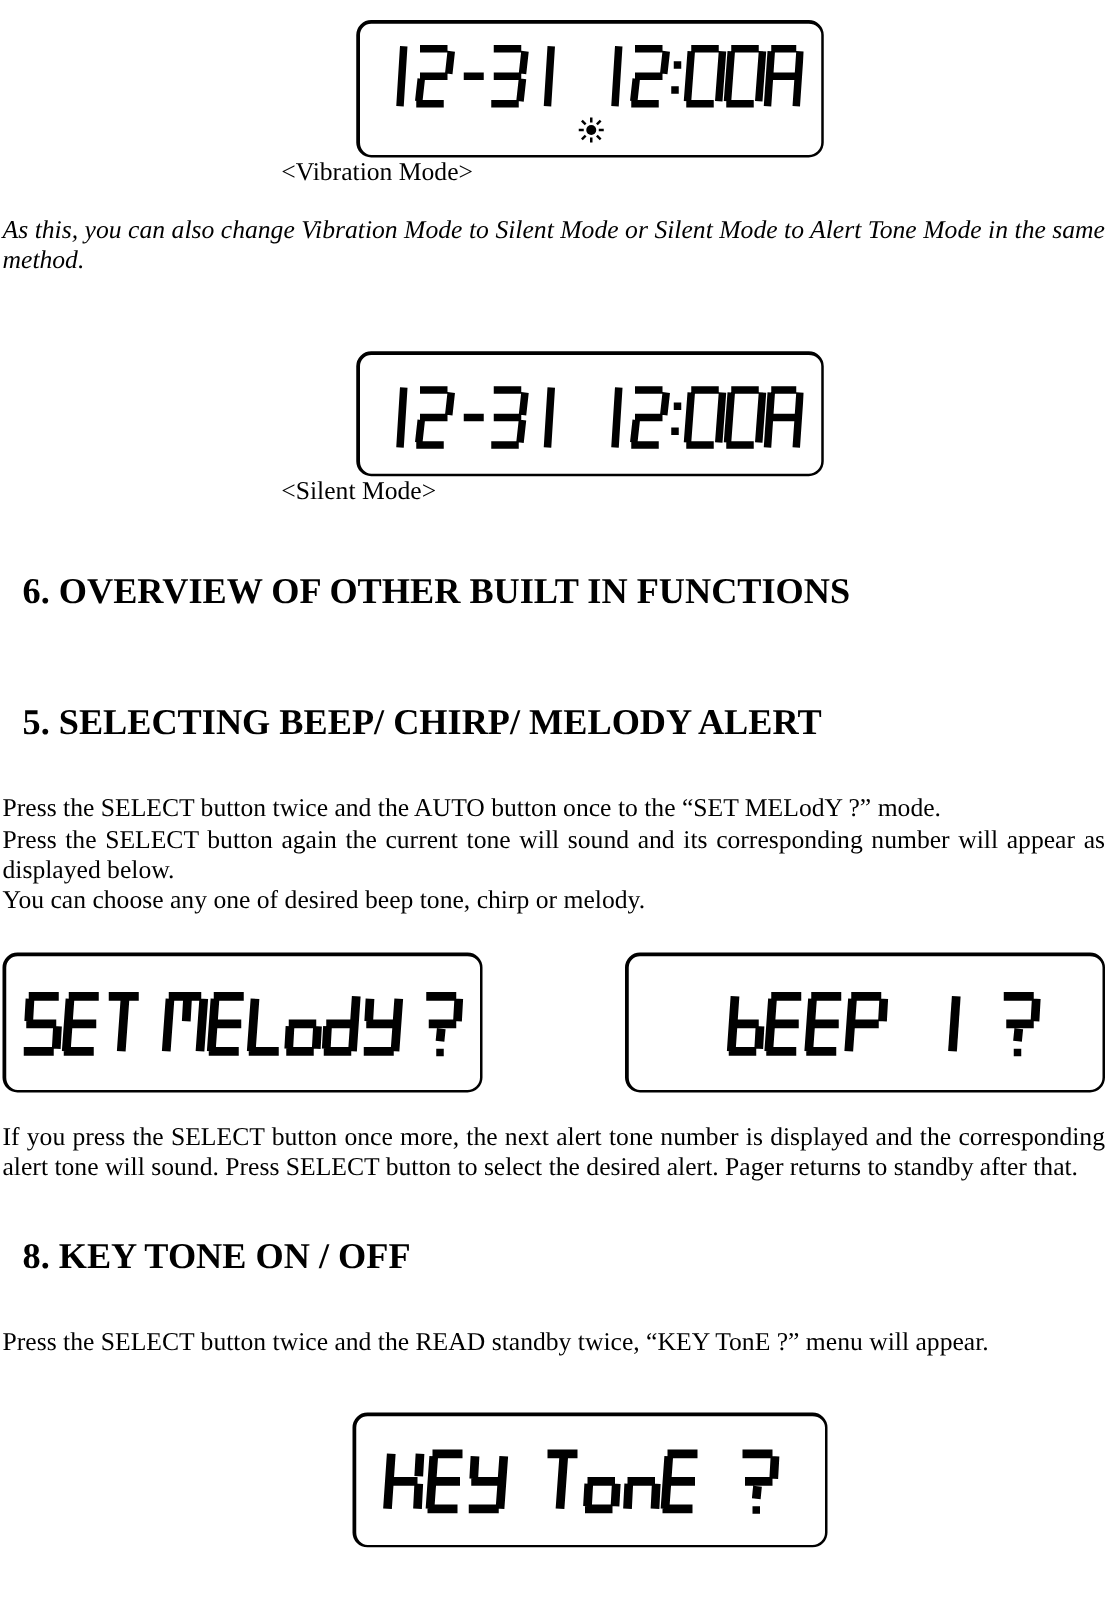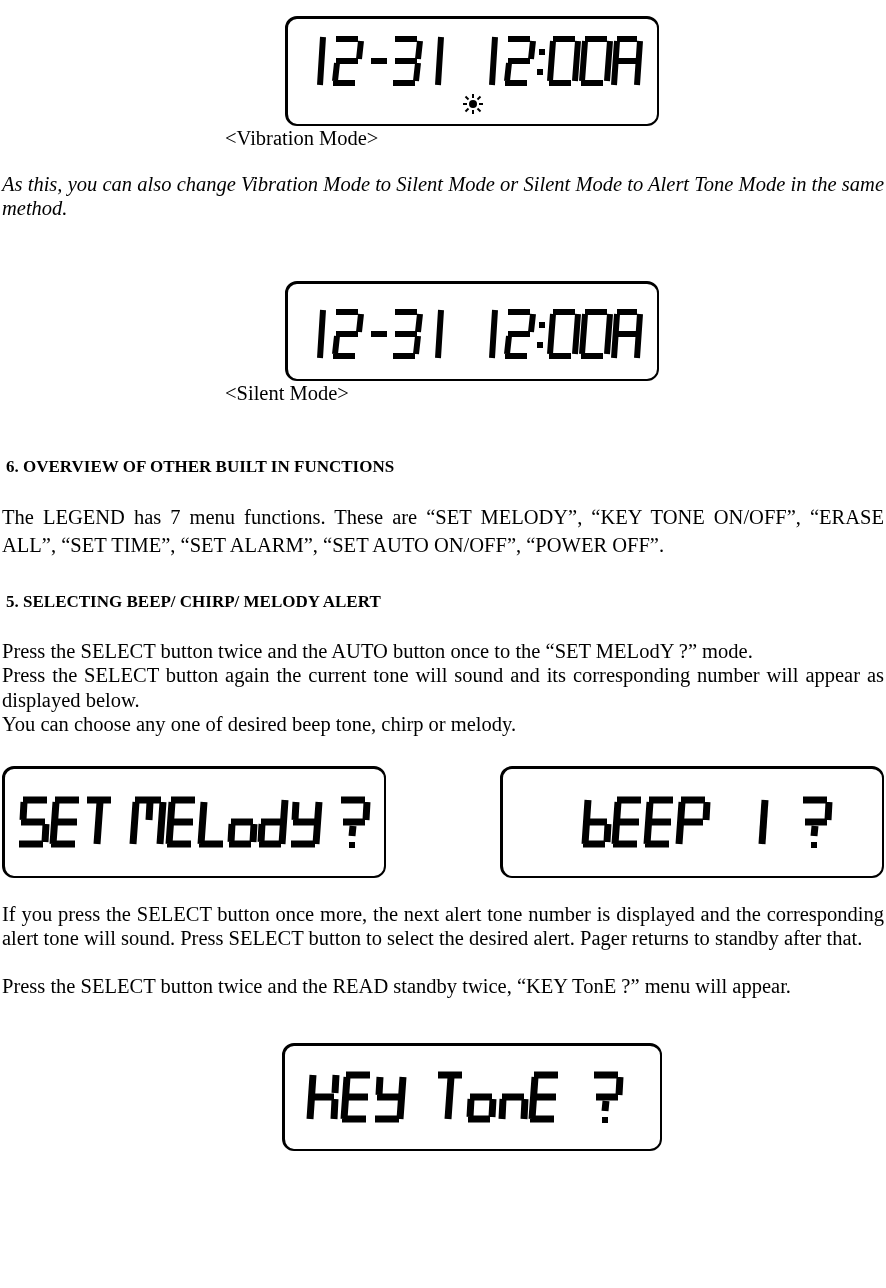--- a/index.html
+++ b/index.html
@@ -54,23 +54,23 @@
   .para {
     text-align: justify;
     margin-top: 22px;
     font-style: italic;
   }
   .para-narrow {
     text-align: justify;
     margin-top: 0px;
   }
   h2.sect {
-    font-size: 17px;
+    font-size: 29px;
     font-weight: bold;
-    margin: 4px;
+    margin: 16px;
     margin-top: 52px;
     line-height: 1.15;
   }
   .lcd-pair {
     display: flex;
     justify-content: space-between;
     margin-top: 30px;
     padding-right: 0px;
   }
   .lcd-pair .lcd:last-child {
@@ -157,21 +157,20 @@
           <path d="M282 8 h22 M307 10 l-3 40 M282 10 l-3 40 M278 52 h22"></path>
           <path d="M314 8 h20 M337 10 l-3 44 M314 10 l-3 44 M312 30 h22"></path>
         </g>
       </svg>
     </div>
   </div>
   <div class="caption">&lt;Silent Mode&gt;</div>
 
   <h2 class="sect">6. OVERVIEW OF OTHER BUILT IN FUNCTIONS</h2>
   <div class="gap24"></div>
-  <div class="para-narrow" style="text-align:justify; line-height:1.35">The LEGEND has 7 menu functions. These are “SET MELODY”, “KEY TONE ON/OFF”, “ERASE ALL”, “SET TIME”, “SET ALARM”, “SET AUTO ON/OFF”, “POWER OFF”.</div>
 
   <h2 class="sect" style="margin-top:32px">5. SELECTING BEEP/ CHIRP/ MELODY ALERT</h2>
   <div class="gap24"></div>
   <div>Press the SELECT button twice and the AUTO button once to the “SET MELodY ?” mode.</div>
   <div style="text-align:justify">Press the SELECT button again the current tone will sound and its corresponding number will appear as displayed below.</div>
   <div>You can choose any one of desired beep tone, chirp or melody.</div>
 
   <div class="lcd-pair">
     <div class="lcd lcd-half">
       <svg width="360" height="64" viewBox="0 0 360 64">
@@ -221,20 +220,21 @@
               <rect x="298" y="52" width="6" height="6"></rect>
             </g>
         </g>
       </svg>
     </div>
   </div>
 
   <div class="gap24"></div>
   <div style="text-align:justify"> If you press the SELECT button once more, the next alert tone number is displayed and the corresponding alert tone will sound. Press SELECT button to select the desired alert. Pager returns to standby after that.</div>
 
+  <h2 class="sect" style="margin-top:42px">8. KEY TONE ON / OFF</h2>
   <div class="gap24"></div>
   <div>Press the SELECT button twice and the READ standby twice, “KEY TonE ?” menu will appear.</div>
 
   <div style="height:44px"></div>
   <div class="lcd" style="width:380px; height:108px; margin-left:280px;">
     <svg width="350" height="64" viewBox="0 0 350 64">
       <g stroke="#000" stroke-width="7" fill="none" stroke-linecap="butt">
 
         <path d="M15 10 l-3 44 M38 10 l-1 18 M12 32 h24 M37 34 l-1 20"></path>
 

